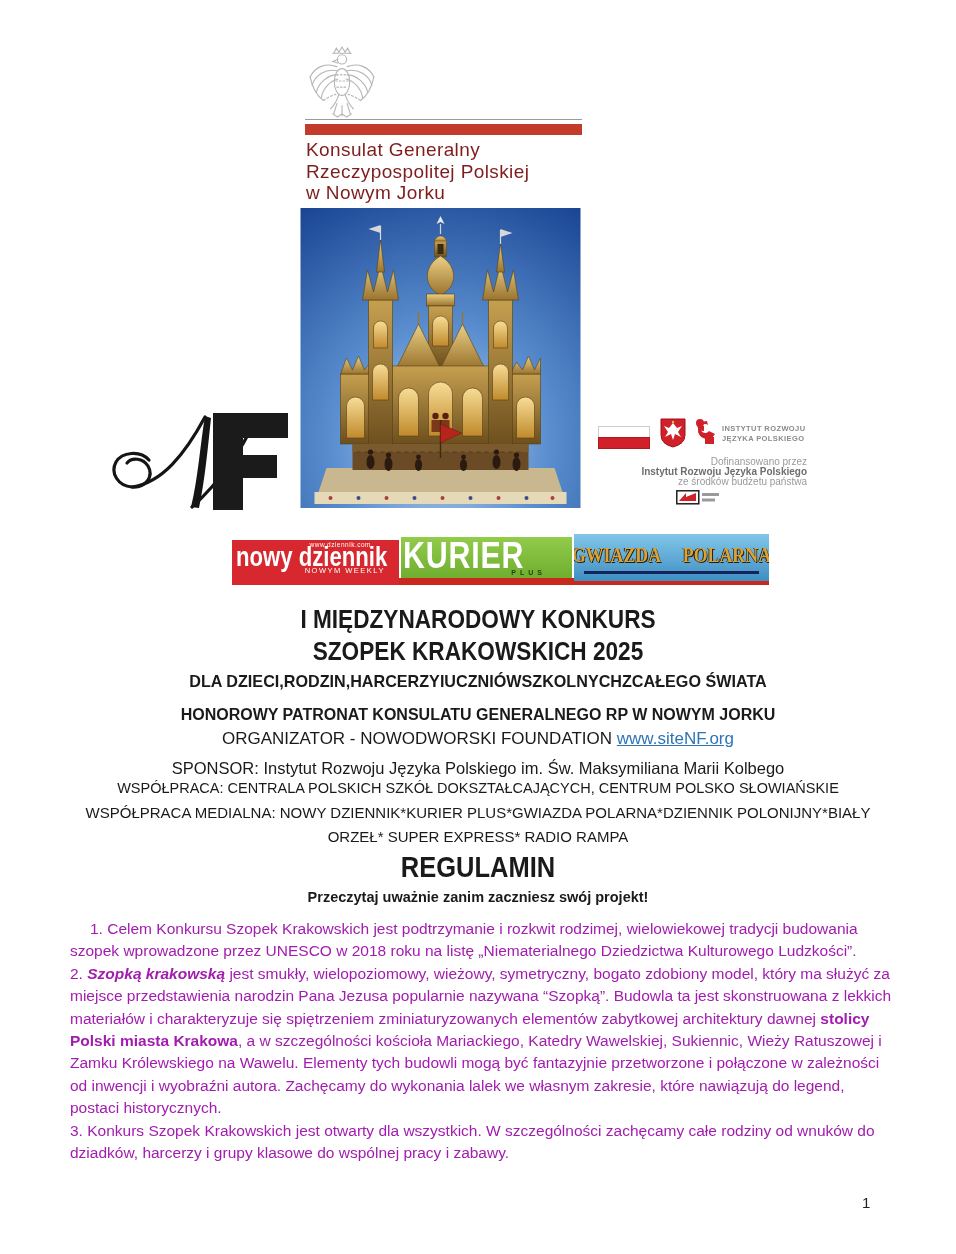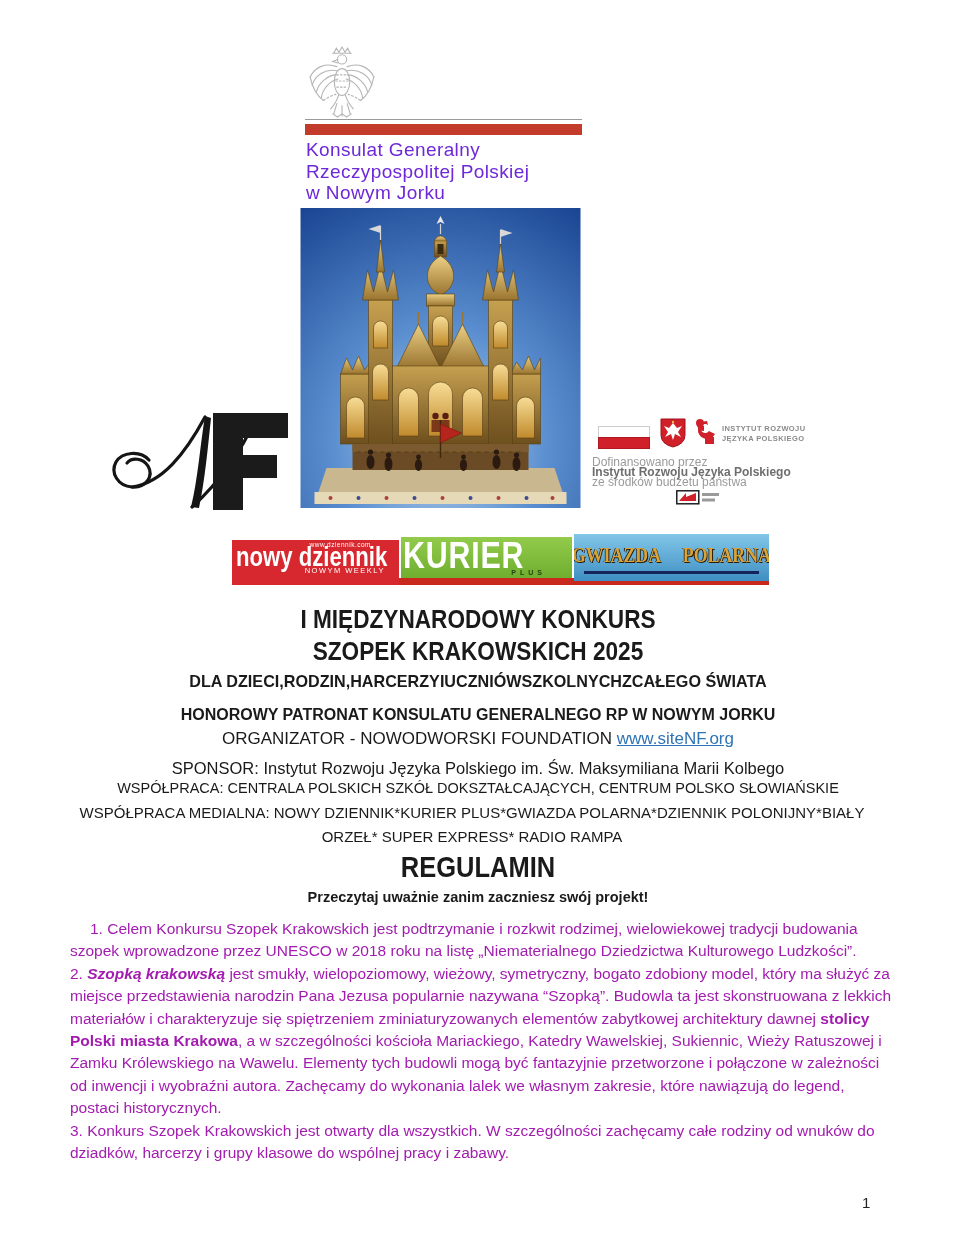--- a/index.html
+++ b/index.html
@@ -8,21 +8,21 @@
     font-family:"Liberation Sans",sans-serif;color:#1a1a1a;overflow:hidden;
   }
   .abs{position:absolute;}
   .centerline{position:absolute;left:0;right:0;text-align:center;white-space:nowrap;}
   .cond{transform:scaleX(0.87);transform-origin:50% 50%;}
 
   
   .cons-rule{position:absolute;left:305px;top:119px;width:277px;height:1px;background:#9a9a9a;}
   .cons-bar{position:absolute;left:305px;top:124px;width:277px;height:11px;}
   .cons-text{position:absolute;left:306px;top:139px;font-size:19px;line-height:21.5px;
-             color:#6d28d9;letter-spacing:0.4px;}
+             color:#7f1d1d;letter-spacing:0.4px;}
 
   
   .banner{position:absolute;left:218px;top:534px;width:537px;height:51px;margin-left:14px;}
   .banner .strip{position:absolute;left:0;top:44px;width:537px;height:7px;}
   .nd{position:absolute;left:0;top:6px;width:167px;height:45px;color:#fff;overflow:hidden;}
   .nd-title{position:absolute;left:4px;top:2px;font-size:27px;font-weight:bold;
             transform:scaleX(0.82);transform-origin:0 50%;white-space:nowrap;}
   .nd-url{position:absolute;right:28px;top:1px;font-size:6.5px;letter-spacing:0.5px;}
   .nd-tag{position:absolute;right:14px;bottom:10px;font-size:7.5px;letter-spacing:1.5px;}
   .kur{position:absolute;left:169px;top:3px;width:171px;height:41px;
@@ -42,21 +42,21 @@
 
   
   .t1{top:604px;font-size:26px;font-weight:bold;}
   .t2{top:636px;font-size:26px;font-weight:bold;}
   .t3{top:672px;font-size:17px;font-weight:bold;transform:scaleX(0.95);}
   .hon{top:706px;font-size:16px;font-weight:bold;}
   .org{top:729px;font-size:17px;}
   .org a{text-decoration:underline;}
   .spon{top:759px;font-size:16.5px;}
   .coop{top:780px;font-size:14.5px;}
-  .mcoop{position:absolute;left:72px;top:801px;width:800px;text-align:center;
+  .mcoop{position:absolute;left:78px;top:801px;width:800px;text-align:center;
          font-size:15px;line-height:24px;}
   .reg{top:850px;font-size:30px;font-weight:bold;transform:scaleX(0.85);}
   .regsub{top:889px;font-size:14.5px;font-weight:bold;}
 
   
   .bodytext{position:absolute;left:70px;top:918px;width:822px;font-size:15.5px;
             line-height:22.4px;color:#a21caf;}
   .bodytext p{margin:0;}
   .bodytext .indent{text-indent:20px;}
   .bi{font-weight:bold;font-style:italic;}
@@ -230,22 +230,22 @@
       <circle cx="6" cy="5" r="4" fill="#d0202a"></circle>
       <path d="M3,7 Q4,13 10,13 L10,8 Z" fill="#d0202a"></path>
       <path d="M13,3 a9,9 0 1 0 8,13 L15,13 a4.5,4.5 0 1 1 -1,-6 Z" fill="#d0202a"></path>
       <rect x="11" y="19" width="9" height="7" fill="#d0202a"></rect>
     </svg>
     <div class="abs" style="left:130px;top:12px;font-size:7.5px;line-height:9.5px;color:#8a8a8a;
          font-weight:bold;letter-spacing:0.4px;">
       <div>INSTYTUT ROZWOJU</div>
       <div>JĘZYKA POLSKIEGO</div>
     </div>
-    <div class="abs" style="left:0;top:45px;width:215px;text-align:left;color:#9a9a9a;
-         font-size:12px;line-height:10px;">
+    <div class="abs" style="left:0;top:45px;width:215px;text-align:right;color:#9a9a9a;
+         font-size:10px;line-height:10px;">
       <div>Dofinansowano przez</div>
       <div style="font-weight:bold;color:#6e6e6e;">Instytut Rozwoju Języka Polskiego</div>
       <div>ze środków budżetu państwa</div>
     </div>
     <svg class="abs" style="left:84px;top:78px" width="46" height="16" viewBox="0 0 46 16">
       <rect x="0.8" y="0.8" width="22" height="13" fill="#ffffff" stroke="#111" stroke-width="1.4"></rect>
       <polygon points="3,11 10,3 10,7 20,3 20,11 5,11" fill="#d0202a"></polygon>
       <rect x="26" y="3" width="17" height="3" fill="#9a9a9a"></rect>
       <rect x="26" y="8.5" width="13" height="3" fill="#9a9a9a"></rect>
     </svg>

